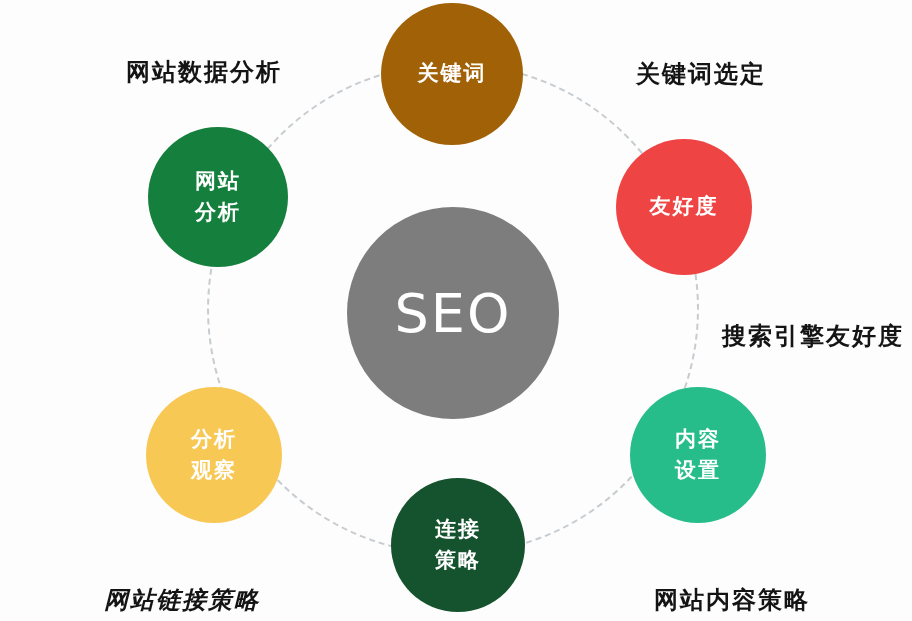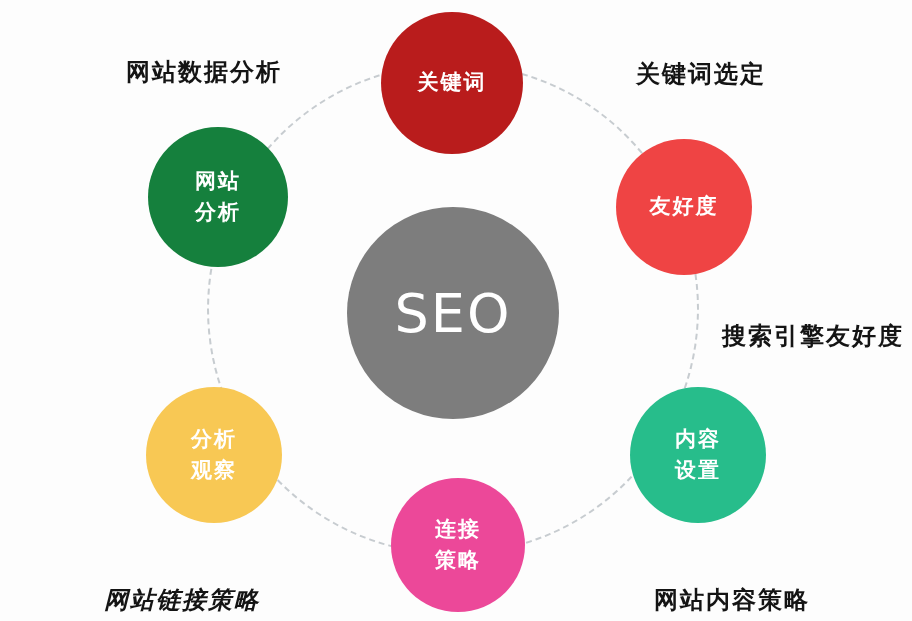--- a/index.html
+++ b/index.html
@@ -46,26 +46,26 @@
     top: 207px;
     width: 212px;
     height: 212px;
     background: #7d7d7d;
   }
   .center-label {
     font-size: 54px;
     font-weight: normal;
     letter-spacing: 2px;
   }
-  .node-keywords         { left: 381px; top: 12px;   width: 142px; height: 142px; background: #b91c1c; }
+  .node-keywords         { left: 381px; top: 3px;   width: 142px; height: 142px; background: #a16207; }
   .node-site-analysis    { left: 148px; top: 127px; width: 140px; height: 140px; background: #15803d; }
   .node-friendliness     { left: 616px; top: 139px; width: 136px; height: 136px; background: #ef4444; }
   .node-analysis-observe { left: 146px; top: 387px; width: 136px; height: 136px; background: #f8c854; }
   .node-content          { left: 630px; top: 387px; width: 136px; height: 136px; background: #27bd8b; }
-  .node-links            { left: 391px; top: 478px; width: 134px; height: 134px; background: #ec4899; }
+  .node-links            { left: 391px; top: 478px; width: 134px; height: 134px; background: #14532d; }
   .caption {
     position: absolute;
     font-size: 24px;
     font-weight: bold;
     color: #141414;
     letter-spacing: 2px;
     white-space: nowrap;
   }
   .caption-top-left     { left: 126px; top: 56px; }
   .caption-top-right    { left: 636px; top: 58px; }

